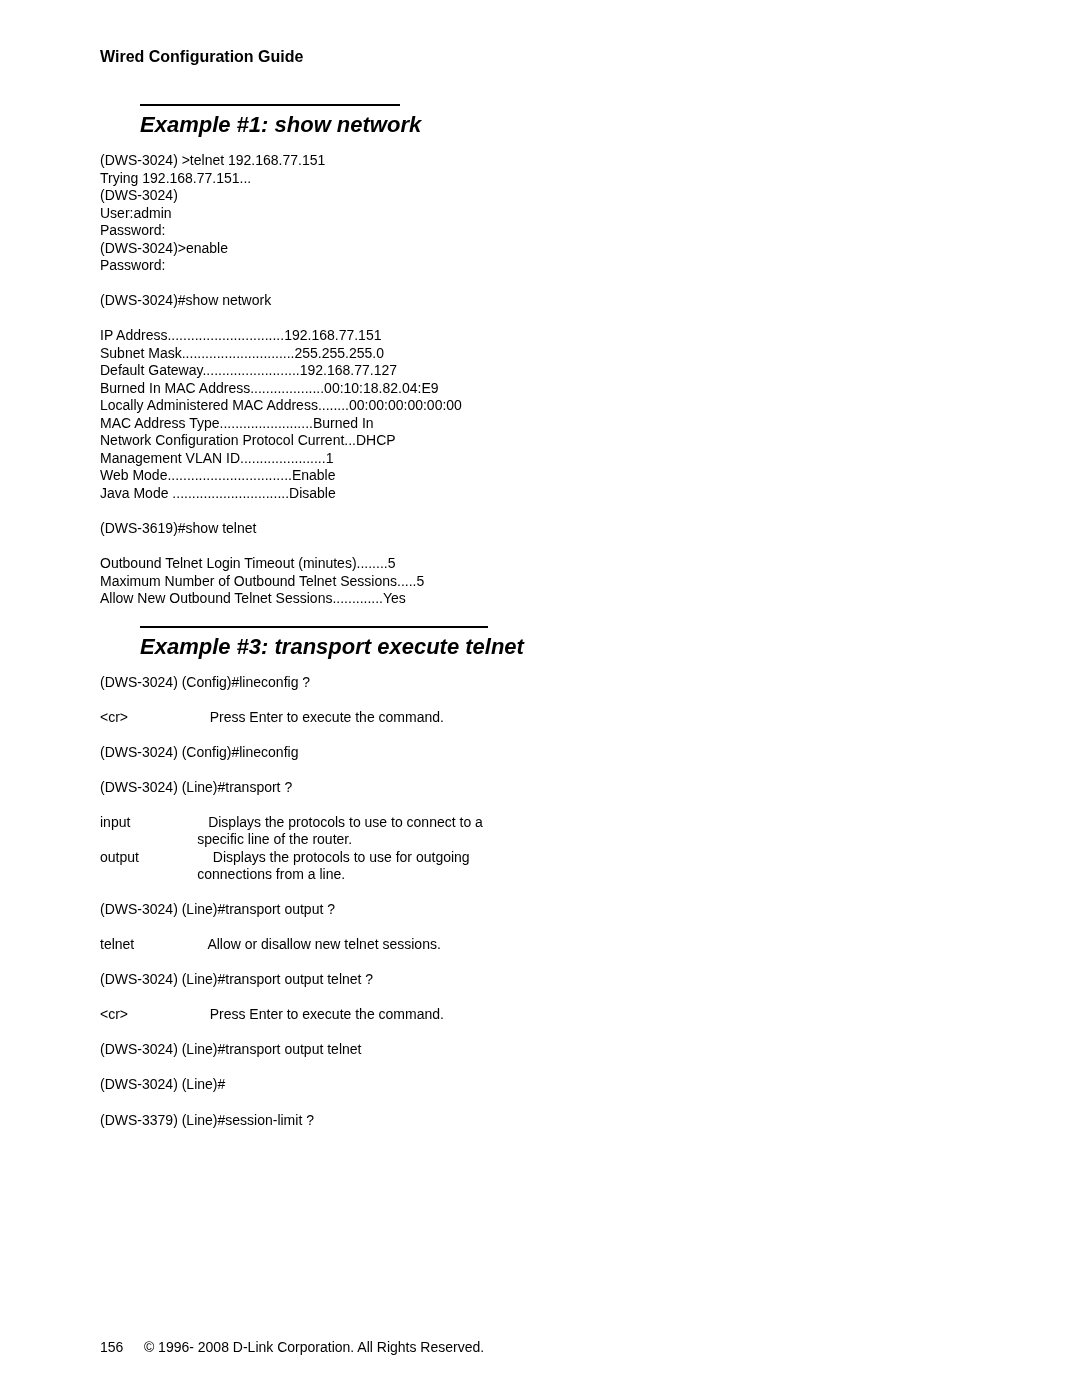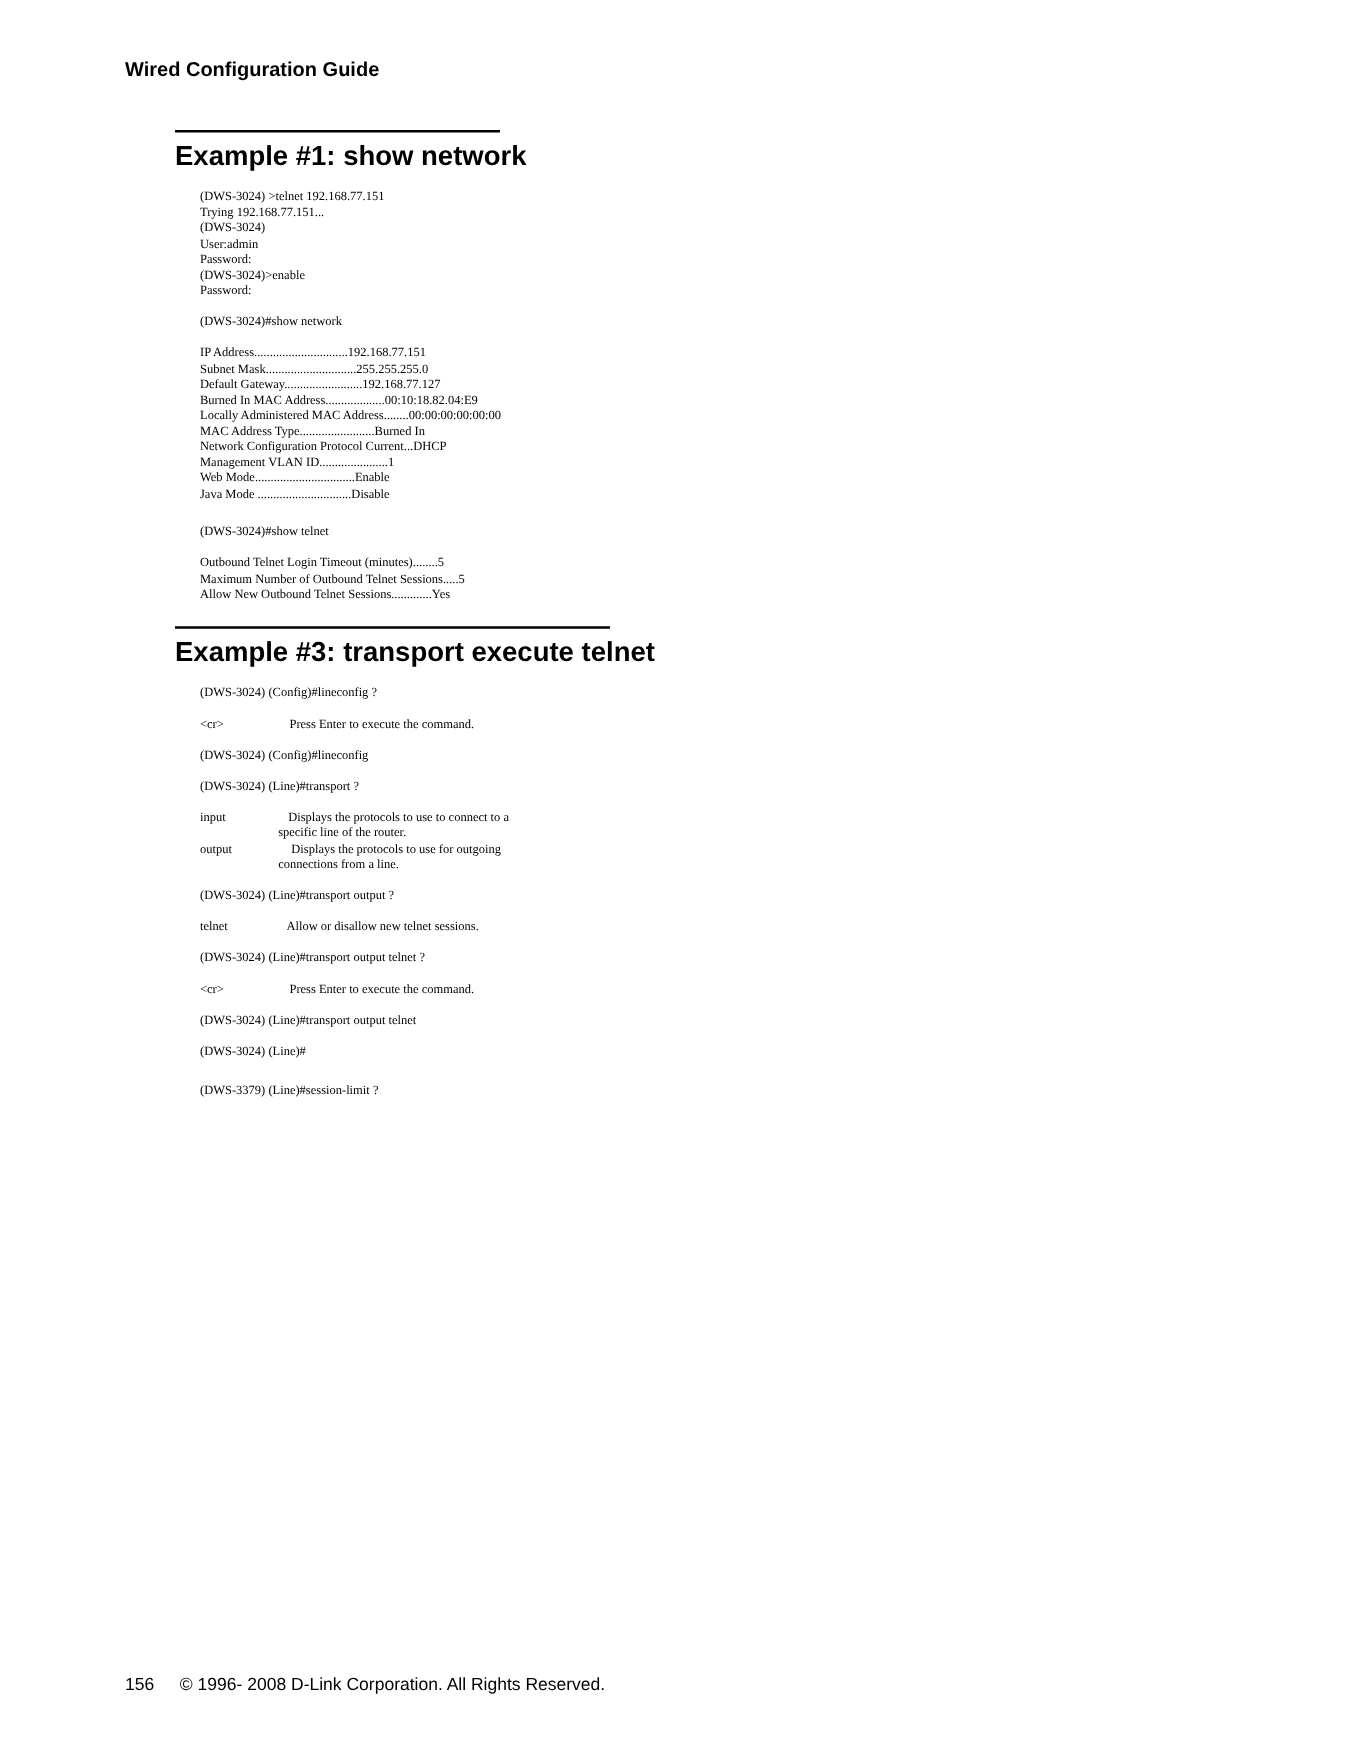--- a/index.html
+++ b/index.html
@@ -23,30 +23,30 @@
   .section {
     margin-left: 40px;
     margin-bottom: 14px;
   }
   .rule {
     border: 0;
     border-top: 2px solid #000;
     margin: 0 0 6px 0;
   }
   .section h2 {
+    font-style: italic;
     font-weight: bold;
     font-size: 22px;
     margin: 0 0 10px 0;
   }
   .code {
-    font-family: Liberation Serif, serif;
-    font-size: 10px;
+    font-family: Liberation Sans, sans-serif;
+    font-size: 14px;
     line-height: 1.25;
     white-space: pre;
-    margin-left: 60px;
     margin-bottom: 18px;
   }
   .footer {
     position: absolute;
     bottom: 42px;
     left: 100px;
     font-size: 14px;
   }
   .footer .pn {
     display: inline-block;
@@ -78,21 +78,21 @@
 Subnet Mask.............................255.255.255.0
 Default Gateway.........................192.168.77.127
 Burned In MAC Address...................00:10:18.82.04:E9
 Locally Administered MAC Address........00:00:00:00:00:00
 MAC Address Type........................Burned In
 Network Configuration Protocol Current...DHCP
 Management VLAN ID......................1
 Web Mode................................Enable
 Java Mode ..............................Disable</div>
 
-  <div class="code">(DWS-3024)#show telnet
+  <div class="code">(DWS-3619)#show telnet
 
 Outbound Telnet Login Timeout (minutes)........5
 Maximum Number of Outbound Telnet Sessions.....5
 Allow New Outbound Telnet Sessions.............Yes</div>
 
   <div class="section">
     <hr class="rule" style="width:348px;">
     <h2>Example #3: transport execute telnet</h2>
   </div>
   <div class="code">(DWS-3024) (Config)#lineconfig ?

